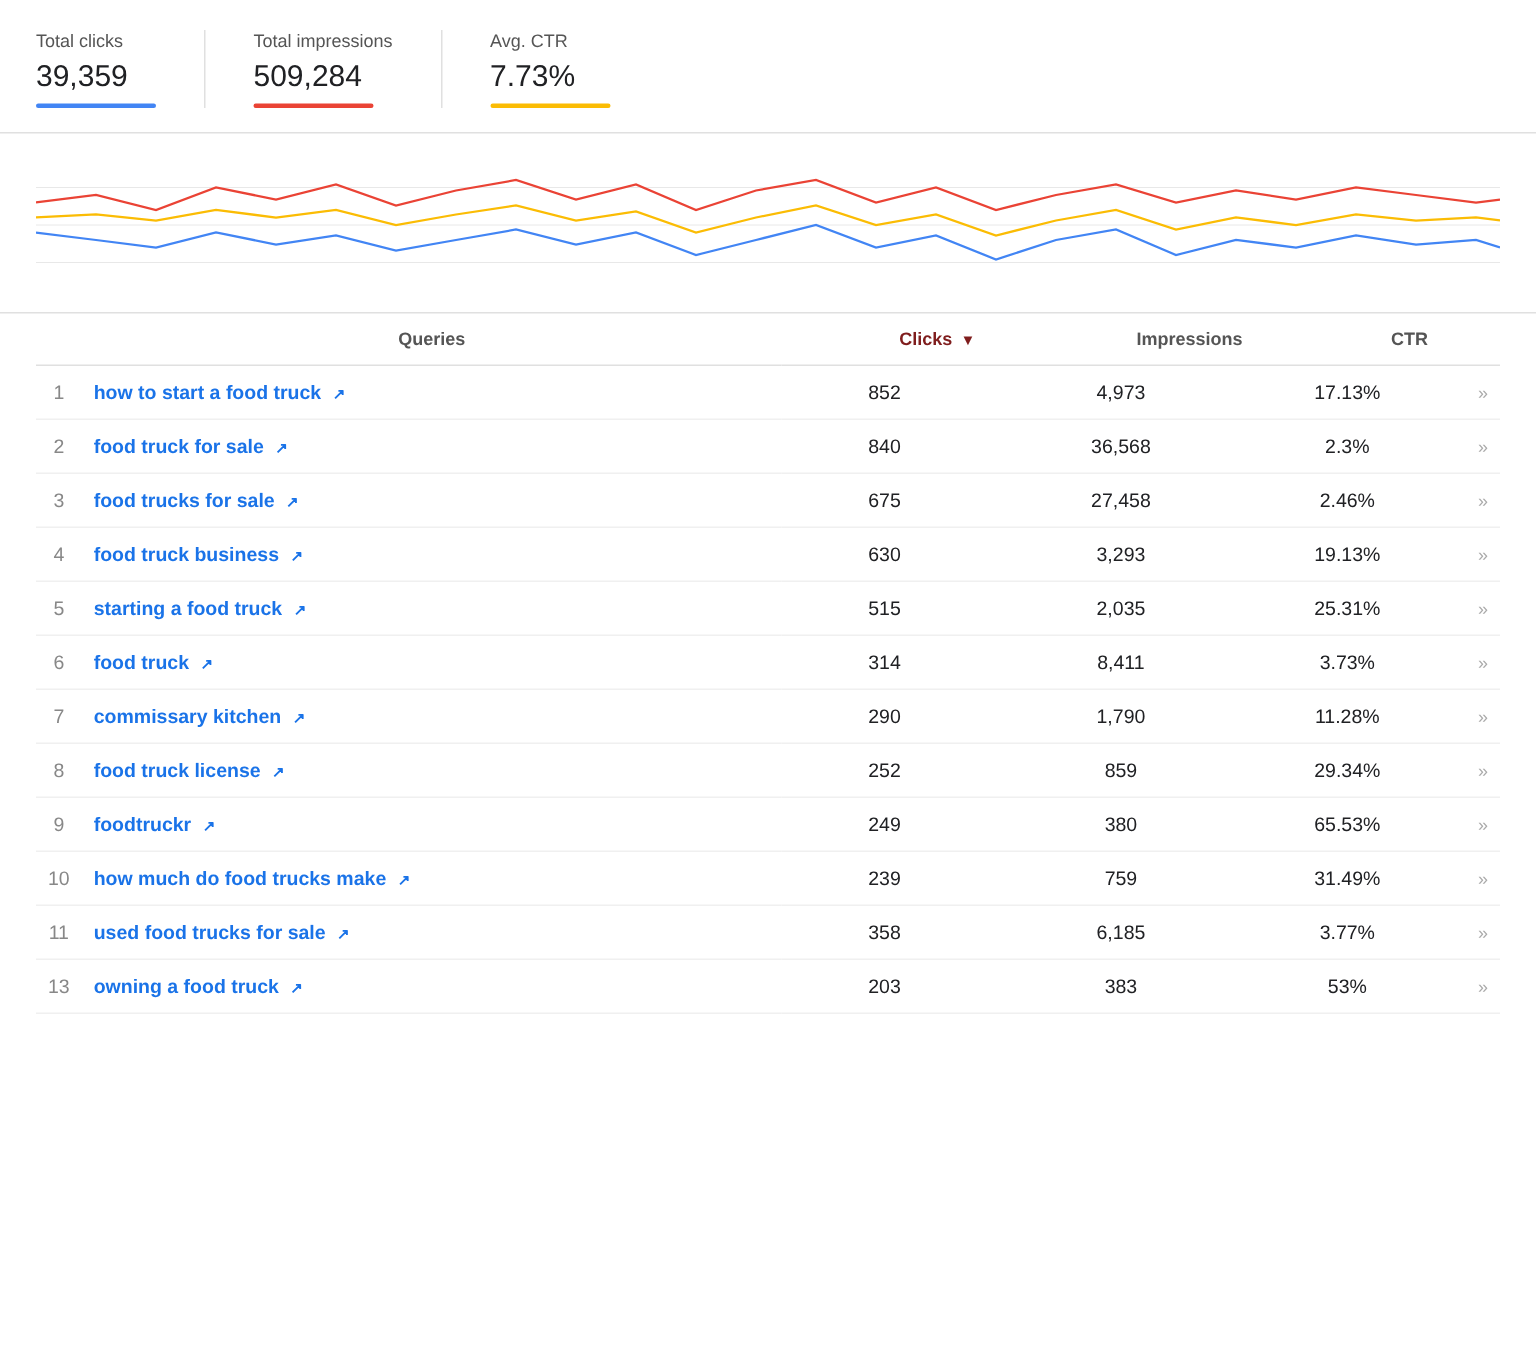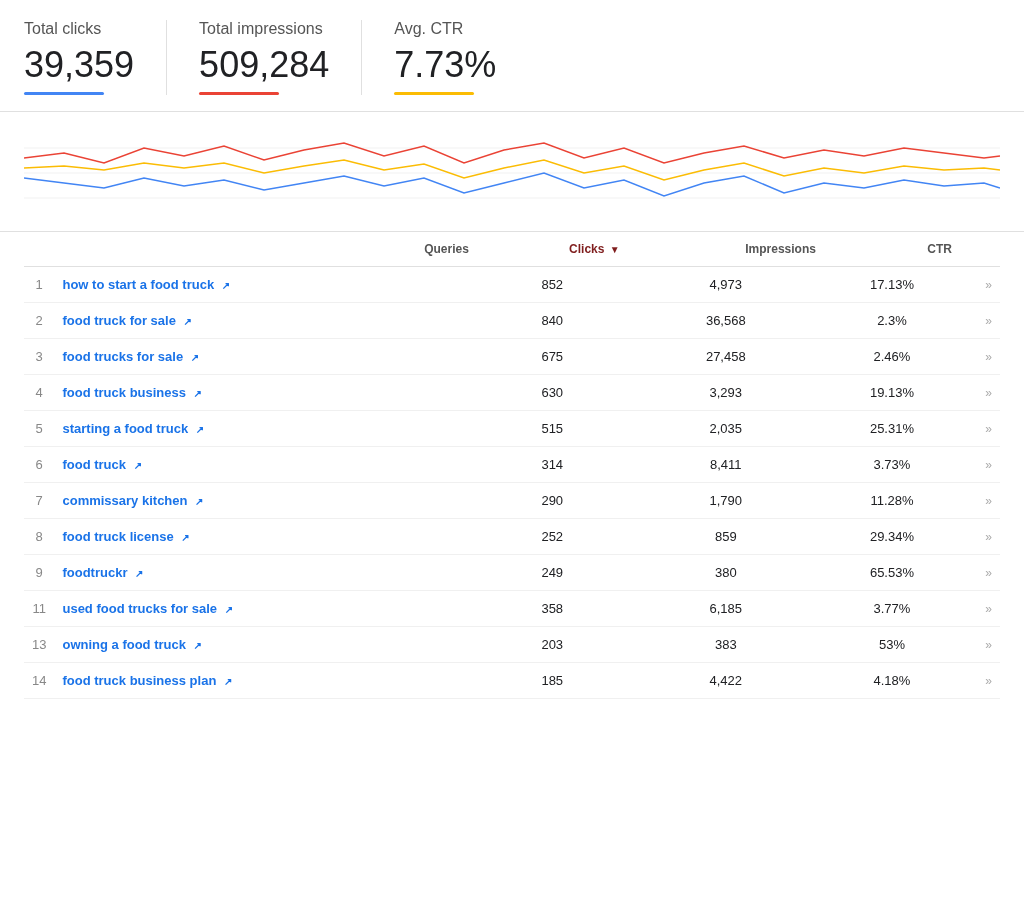--- a/index.html
+++ b/index.html
@@ -17,26 +17,26 @@
     }
     .metric {
       padding-right: 32px;
       margin-right: 32px;
       border-right: 1px solid #e0e0e0;
     }
     .metric:last-child {
       border-right: none;
     }
     .metric-label {
-      font-size: 16px;
+      font-size: 12px;
       color: #555;
       margin-bottom: 6px;
     }
     .metric-value {
-      font-size: 36px;
+      font-size: 20px;
       font-weight: 400;
       color: #202124;
       margin-bottom: 6px;
     }
     .metric-bar {
       height: 3px;
       width: 80px;
       border-radius: 2px;
     }
     .bar-blue { background: #4285f4; }
@@ -58,21 +58,21 @@
       padding: 0 24px;
     }
     table {
       width: 100%;
       border-collapse: collapse;
     }
     thead tr {
       border-bottom: 1px solid #e0e0e0;
     }
     th {
-      text-align: right;
+      text-align: center;
       padding: 10px 8px;
       font-size: 12px;
       font-weight: 600;
       color: #555;
     }
     th.num { text-align: right; }
     th.clicks { color: #7f1d1d; }
     td {
       padding: 10px 8px;
       font-size: 13px;
@@ -237,44 +237,44 @@
     <td class="idx">9</td>
     <td class="query">
       foodtruckr <span class="ext-link">↗</span>
     </td>
     <td class="num">249</td>
     <td class="num">380</td>
     <td class="num">65.53%</td>
     <td class="chevron">»</td>
   </tr>
         <tr>
+    <td class="idx">10</td>
+    <td class="query">
+      how much do food trucks make <span class="ext-link">↗</span>
+    </td>
+    <td class="num">239</td>
+    <td class="num">759</td>
+    <td class="num">31.49%</td>
+    <td class="chevron">»</td>
+  </tr>
+        <tr>
     <td class="idx">11</td>
     <td class="query">
       used food trucks for sale <span class="ext-link">↗</span>
     </td>
     <td class="num">358</td>
     <td class="num">6,185</td>
     <td class="num">3.77%</td>
     <td class="chevron">»</td>
   </tr>
         <tr>
     <td class="idx">13</td>
     <td class="query">
       owning a food truck <span class="ext-link">↗</span>
     </td>
     <td class="num">203</td>
     <td class="num">383</td>
     <td class="num">53%</td>
     <td class="chevron">»</td>
   </tr>
-        <tr>
-    <td class="idx">14</td>
-    <td class="query">
-      food truck business plan <span class="ext-link">↗</span>
-    </td>
-    <td class="num">185</td>
-    <td class="num">4,422</td>
-    <td class="num">4.18%</td>
-    <td class="chevron">»</td>
-  </tr>
       </tbody>
   </table>
 </div>
 
 </body></html>

